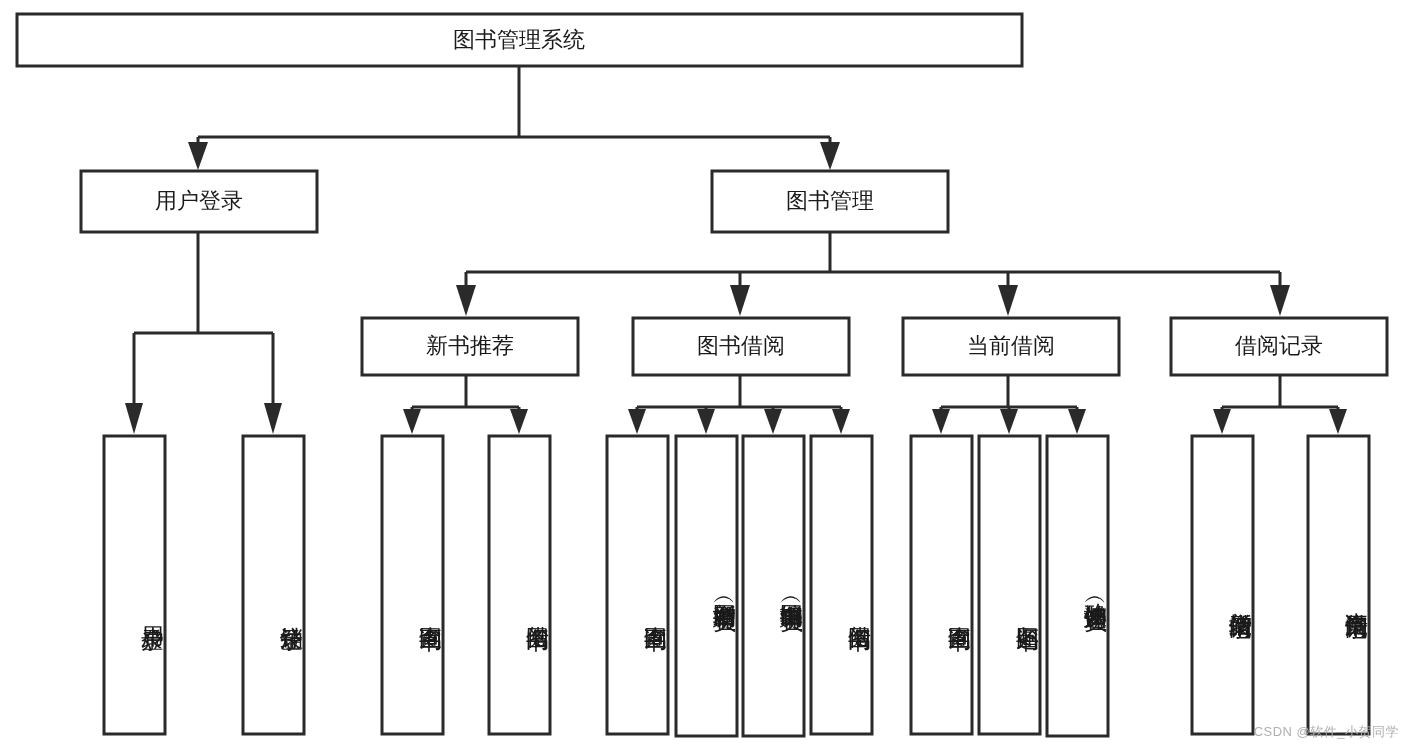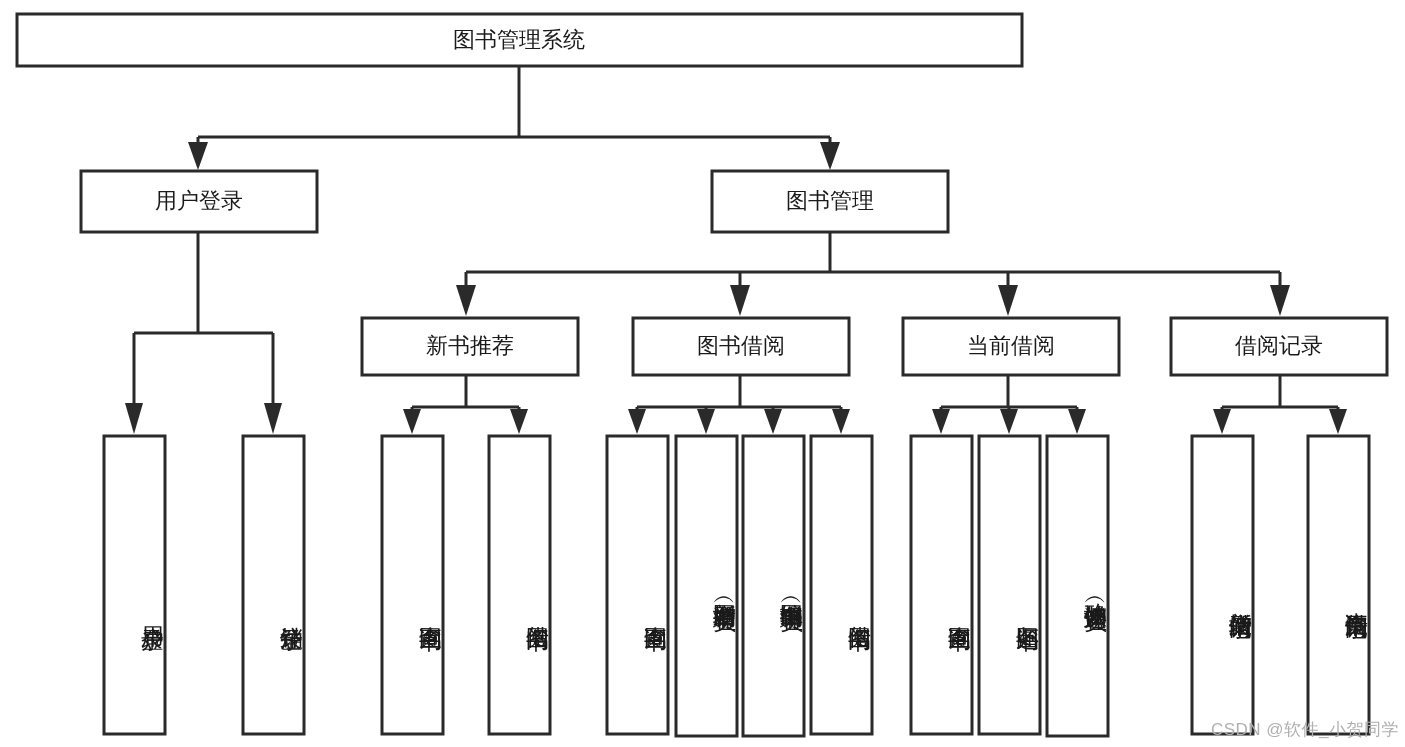--- a/index.html
+++ b/index.html
@@ -60,21 +60,21 @@
     align-items: flex-start;
     justify-content: center;
     white-space: nowrap;
     pointer-events: none;
   }
   .watermark {
     position: absolute;
     right: 6px;
     bottom: 6px;
     font-family: "Liberation Sans", "DejaVu Sans", sans-serif;
-    font-size: 17px;
+    font-size: 13px;
     color: #b0b0b0;
     letter-spacing: 0.5px;
     white-space: nowrap;
   }
 </style>
 </head>
 <body>
 
 <div id="diagram-root">
 

